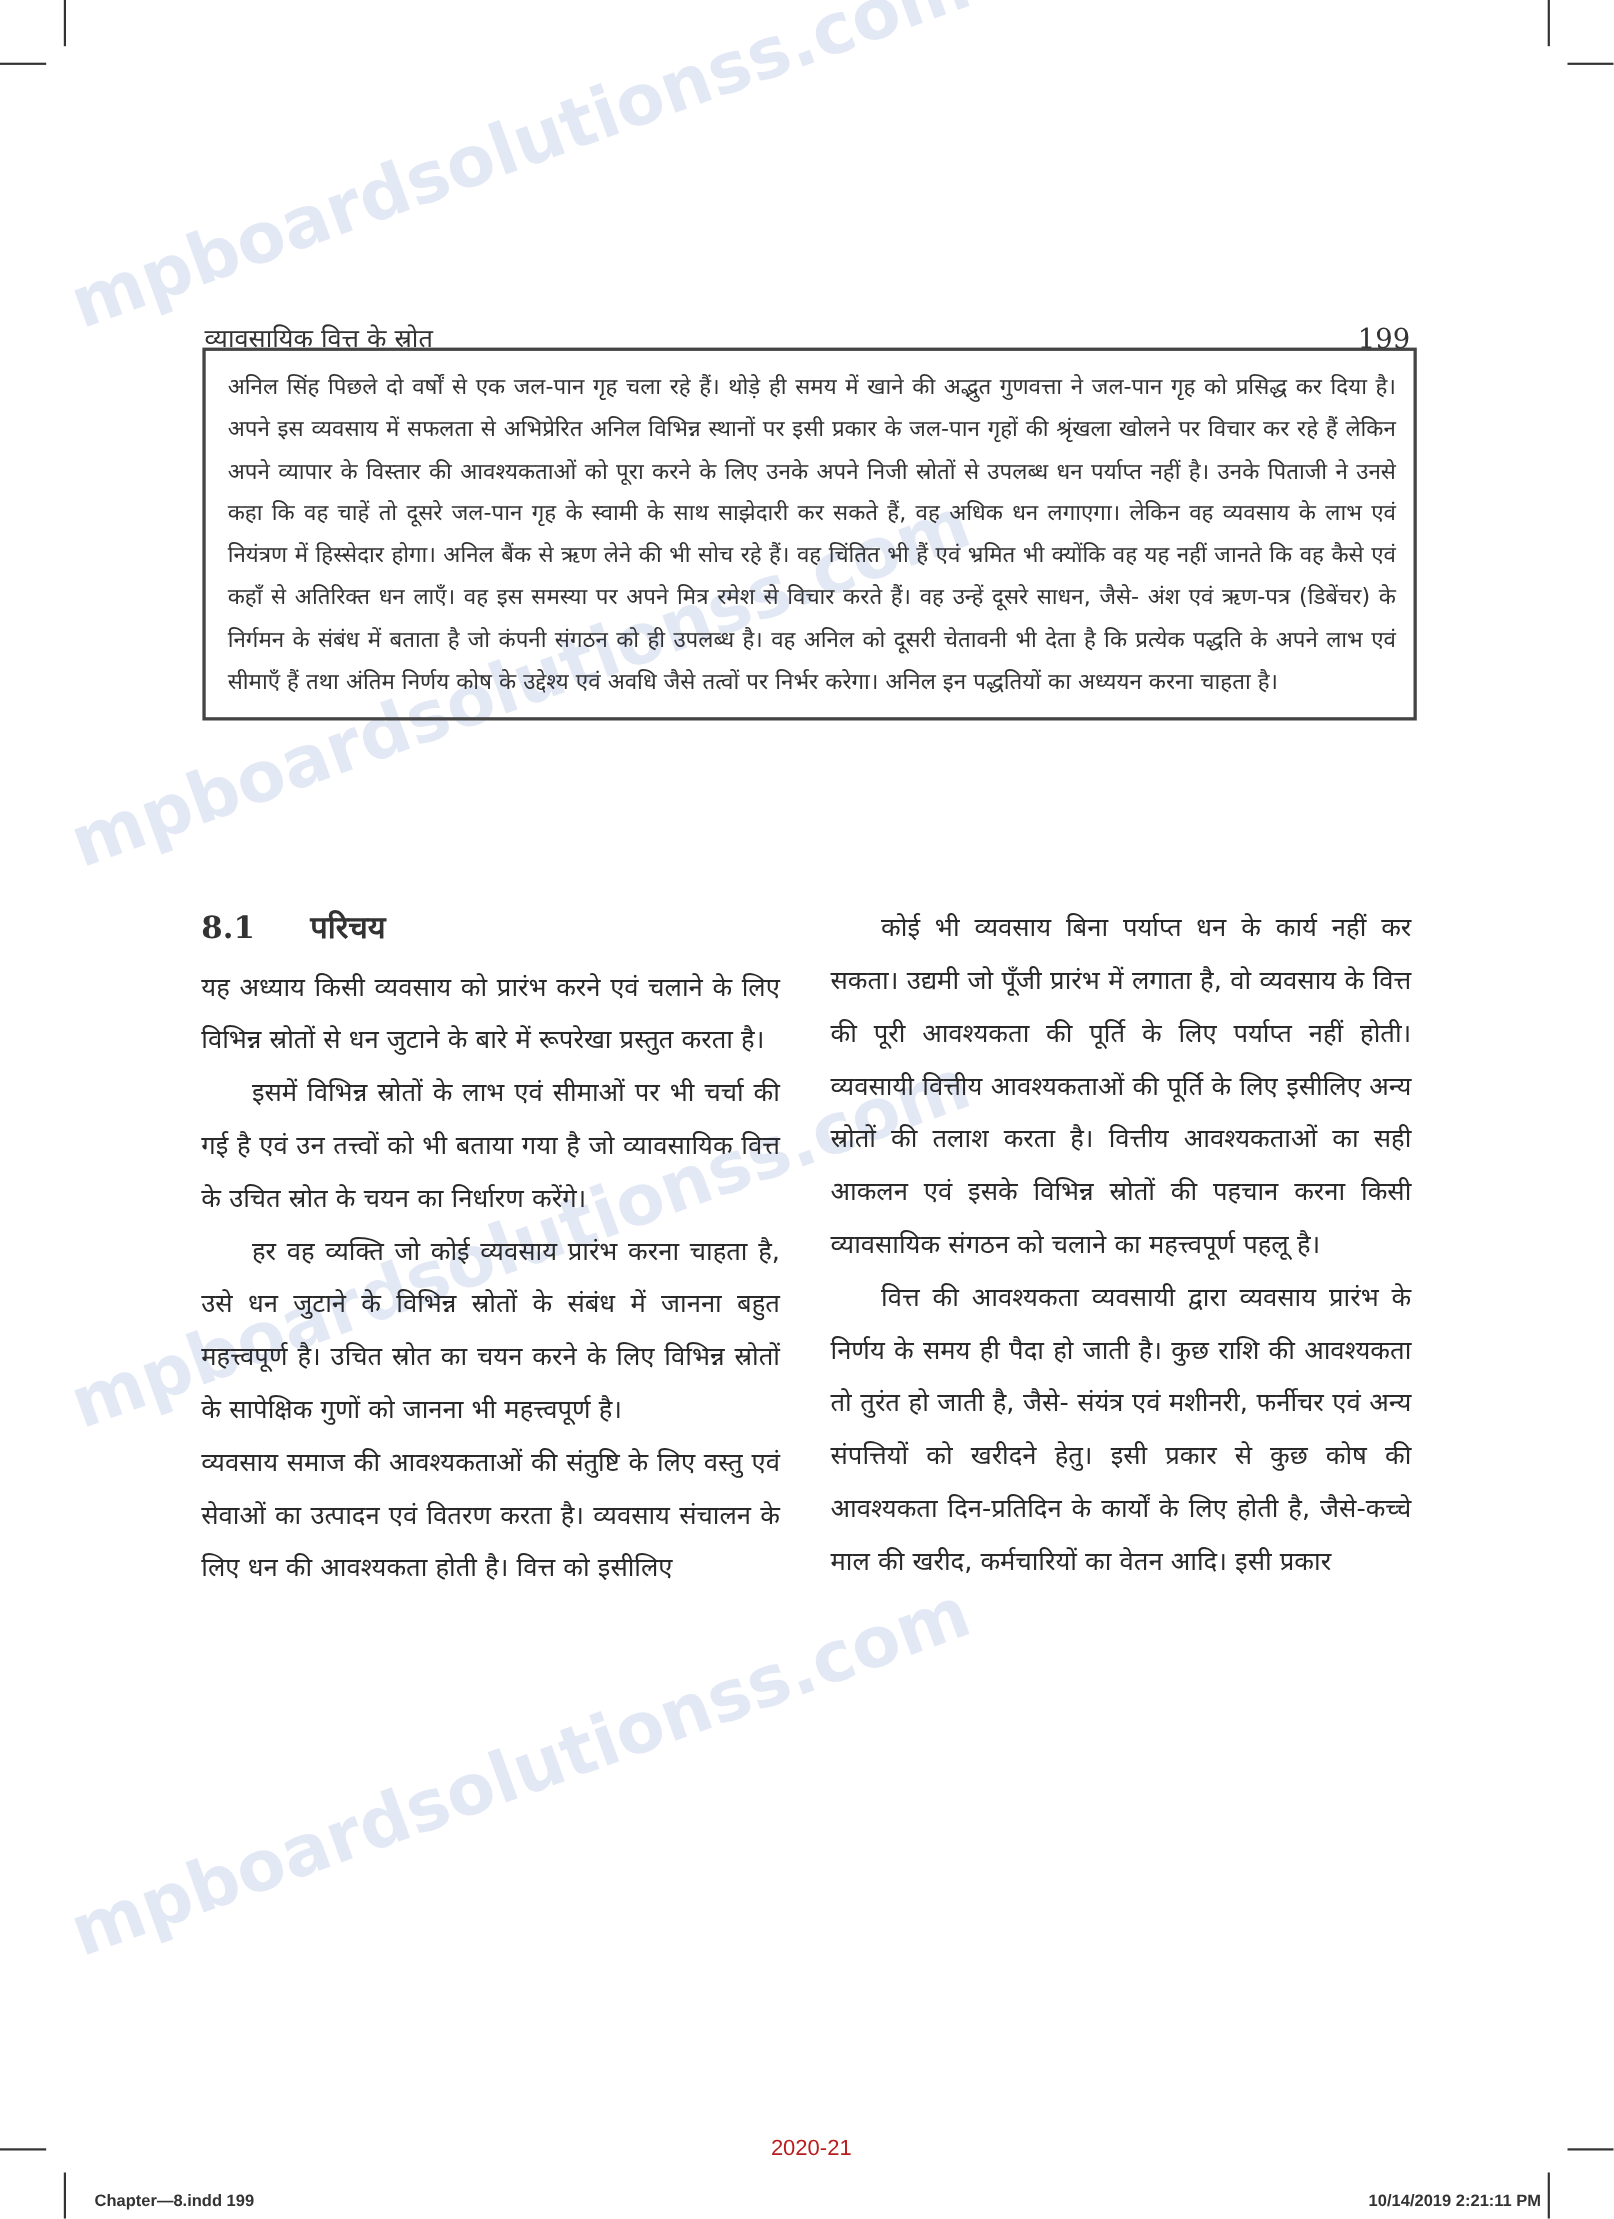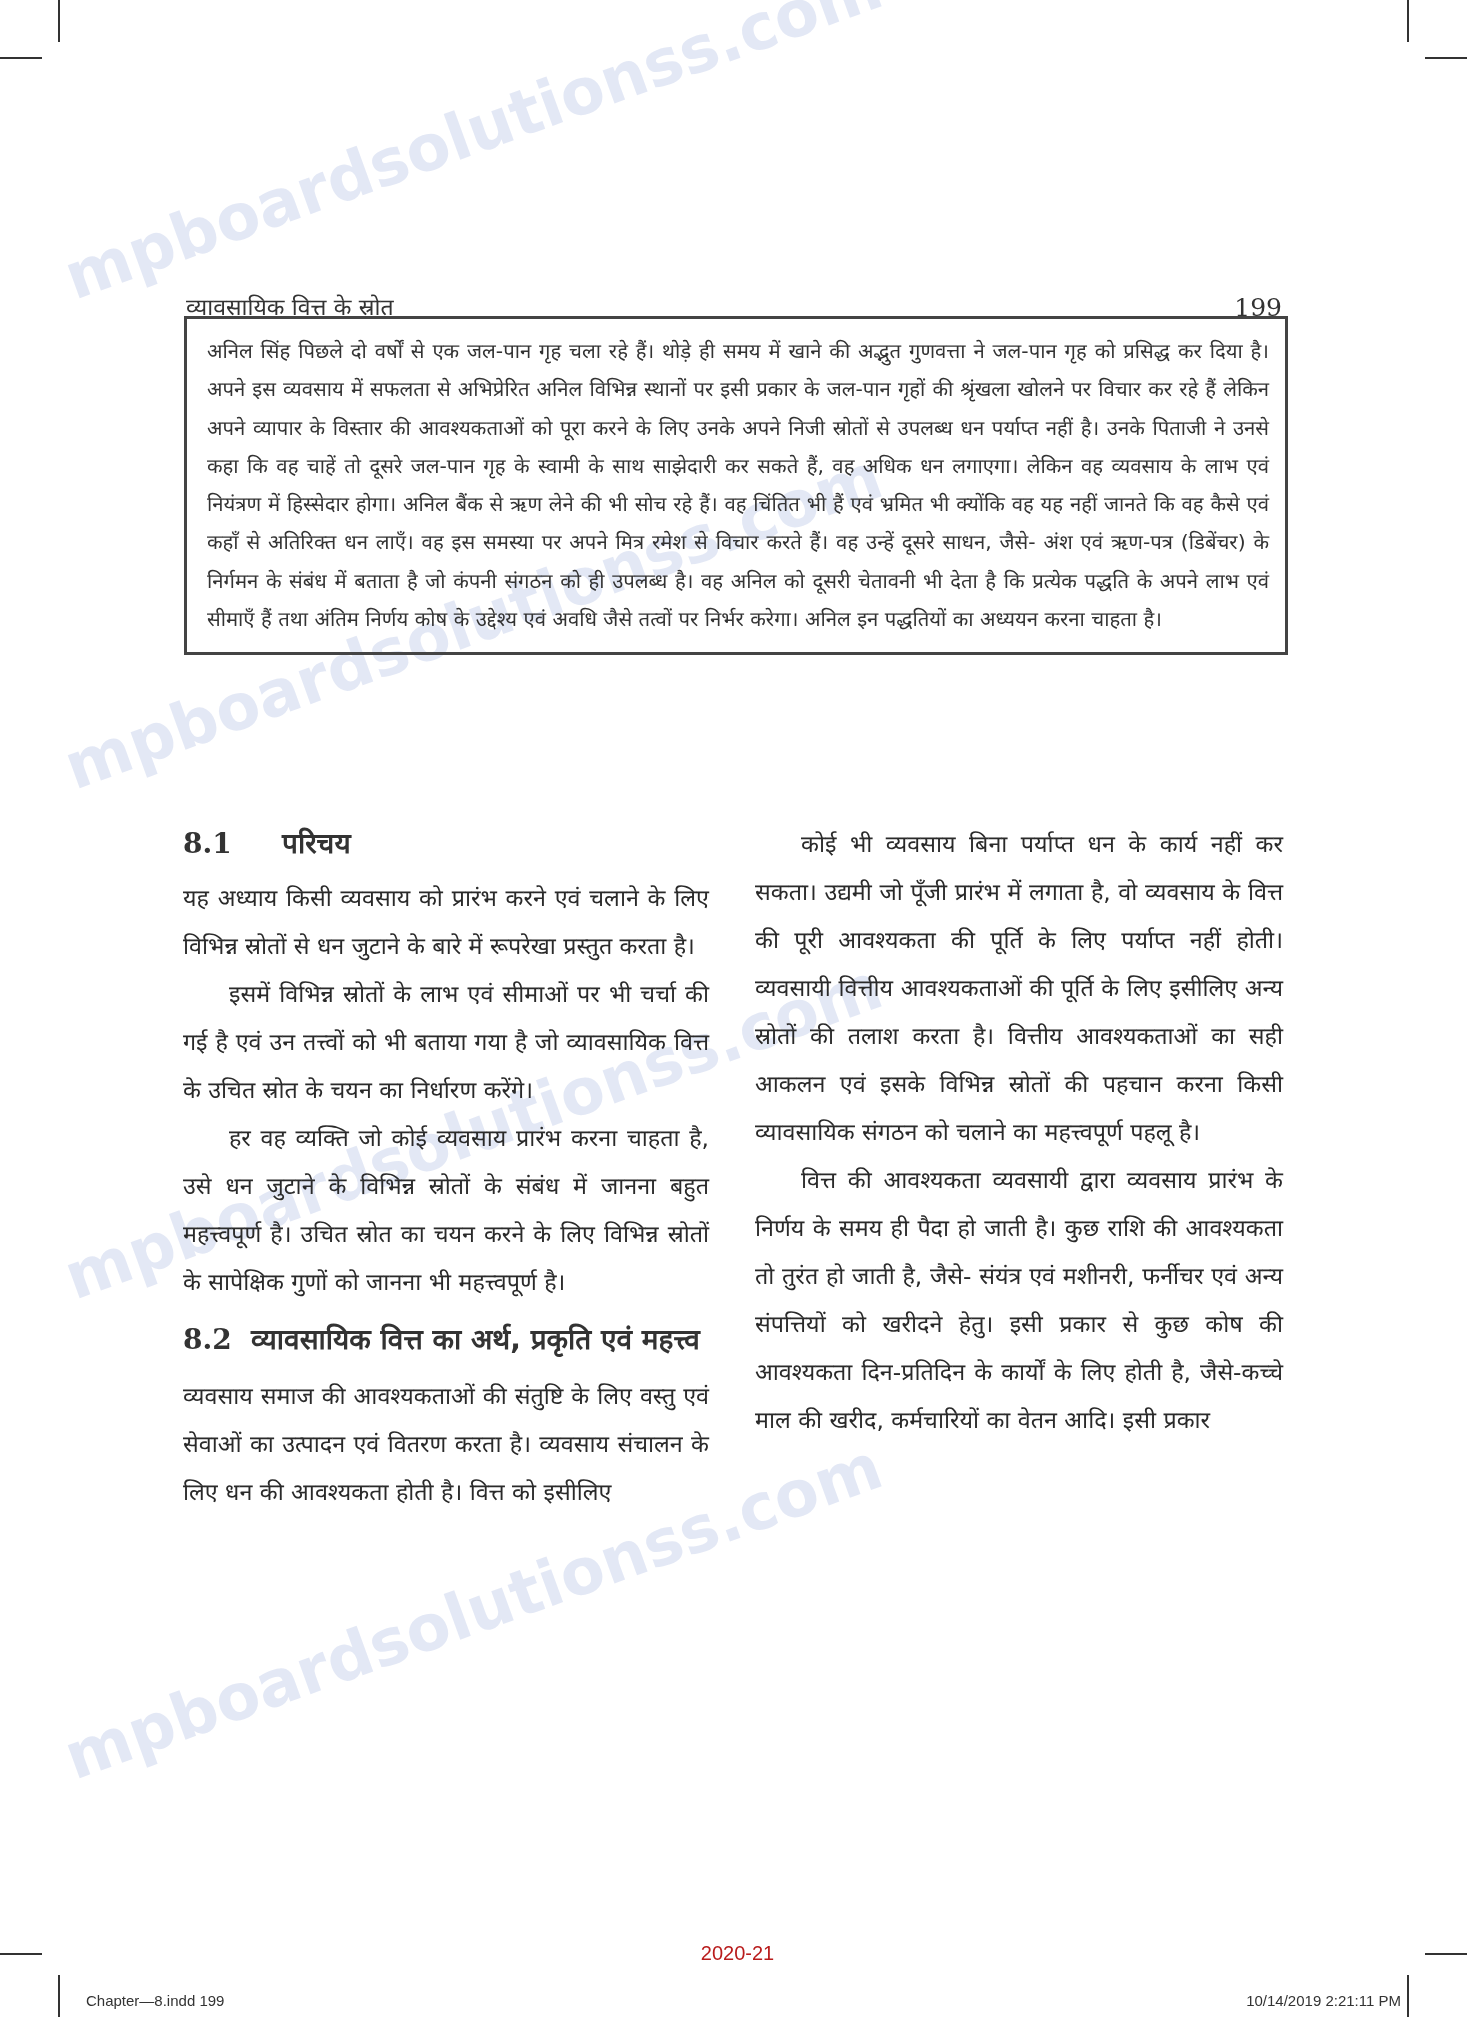--- a/index.html
+++ b/index.html
@@ -37,20 +37,21 @@
   .heading .num { width: 68px; flex: none; font-family: "DejaVu Serif", "Liberation Serif", serif; }
   .heading.h1 { margin-top: 0; margin-bottom: 6px; gap: 31px; }
   .heading.h2 { margin-top: 10px; margin-bottom: 8px; line-height: 48px; }
   .footer-year {
     position: absolute; top: 1942px; left: 4px; width: 1467px; text-align: center;
     font-size: 20px; color: #b91c1c; font-family: "Liberation Sans", sans-serif;
   }
   .slug {
     position: absolute; top: 1992px; font-size: 15px; color: #333;
     font-family: "Liberation Sans", sans-serif;
+    font-weight: bold;
   }
   .watermark {
     position: absolute; font-size: 64px; font-weight: bold; color: rgba(80,110,190,0.16);
     transform: rotate(-20deg); transform-origin: left bottom; white-space: nowrap;
     font-family: "DejaVu Sans", sans-serif; pointer-events: none;
   }
 </style>
 </head>
 <body>
 
@@ -79,24 +80,20 @@
 
 <div class="col col-left">
   <div class="heading h1">
     <span class="num">8.1</span>
     <span>परिचय</span>
   </div>
   <p>यह अध्याय किसी व्यवसाय को प्रारंभ करने एवं चलाने के लिए विभिन्न स्रोतों से धन जुटाने के बारे में रूपरेखा प्रस्तुत करता है।</p>
   <p class="indent">इसमें विभिन्न स्रोतों के लाभ एवं सीमाओं पर भी चर्चा की गई है एवं उन तत्त्वों को भी बताया गया है जो व्यावसायिक वित्त के उचित स्रोत के चयन का निर्धारण करेंगे।</p>
   <p class="indent">हर वह व्यक्ति जो कोई व्यवसाय प्रारंभ करना चाहता है, उसे धन जुटाने के विभिन्न स्रोतों के संबंध में जानना बहुत महत्त्वपूर्ण है। उचित स्रोत का चयन करने के लिए विभिन्न स्रोतों के सापेक्षिक गुणों को जानना भी महत्त्वपूर्ण है।</p>
 
-  <div class="heading h2">
-    <span class="num">8.2</span>
-    <span>व्यावसायिक वित्त का अर्थ, प्रकृति एवं महत्त्व</span>
-  </div>
   <p>व्यवसाय समाज की आवश्यकताओं की संतुष्टि के लिए वस्तु एवं सेवाओं का उत्पादन एवं वितरण करता है। व्यवसाय संचालन के लिए धन की आवश्यकता होती है। वित्त को इसीलिए</p>
 </div>
 
 <div class="col col-right">
   <p class="indent">कोई भी व्यवसाय बिना पर्याप्त धन के कार्य नहीं कर सकता। उद्यमी जो पूँजी प्रारंभ में लगाता है, वो व्यवसाय के वित्त की पूरी आवश्यकता की पूर्ति के लिए पर्याप्त नहीं होती। व्यवसायी वित्तीय आवश्यकताओं की पूर्ति के लिए इसीलिए अन्य स्रोतों की तलाश करता है। वित्तीय आवश्यकताओं का सही आकलन एवं इसके विभिन्न स्रोतों की पहचान करना किसी व्यावसायिक संगठन को चलाने का महत्त्वपूर्ण पहलू है।</p>
   <p class="indent">वित्त की आवश्यकता व्यवसायी द्वारा व्यवसाय प्रारंभ के निर्णय के समय ही पैदा हो जाती है। कुछ राशि की आवश्यकता तो तुरंत हो जाती है, जैसे- संयंत्र एवं मशीनरी, फर्नीचर एवं अन्य संपत्तियों को खरीदने हेतु। इसी प्रकार से कुछ कोष की आवश्यकता दिन-प्रतिदिन के कार्यों के लिए होती है, जैसे-कच्चे माल की खरीद, कर्मचारियों का वेतन आदि। इसी प्रकार</p>
 </div>
 
 <div class="footer-year">2020-21</div>
 <div class="slug" style="left:86px;">Chapter—8.indd   199</div>

